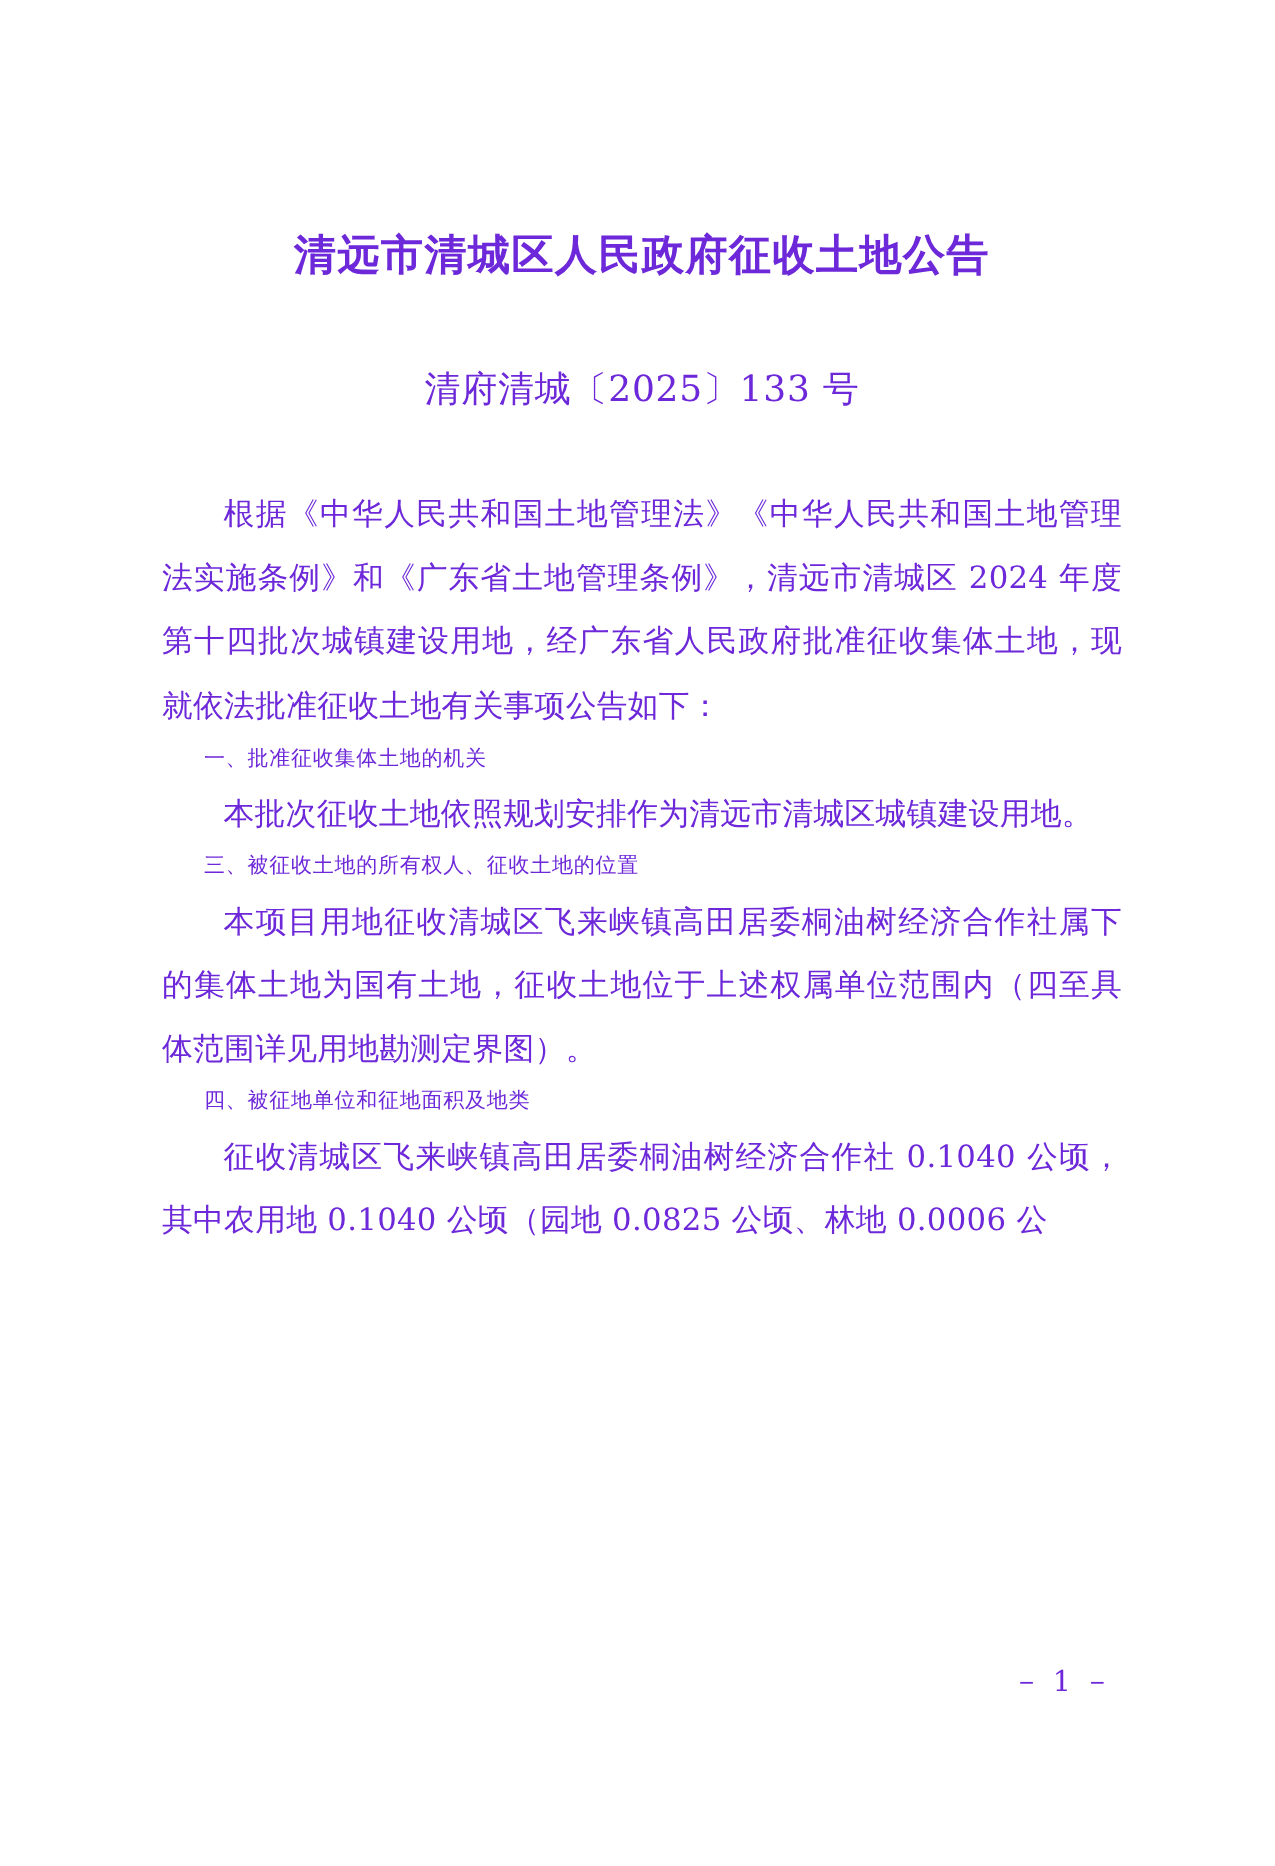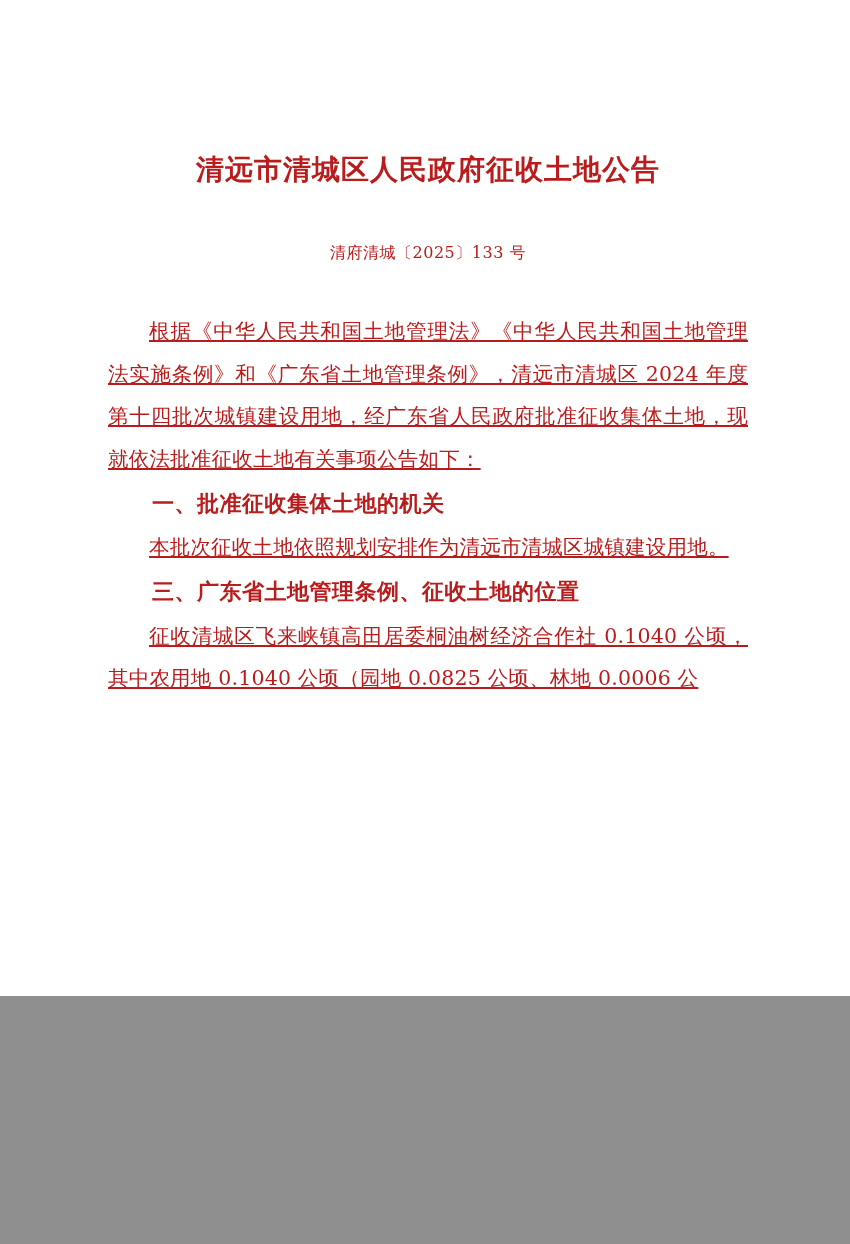--- a/index.html
+++ b/index.html
@@ -2,69 +2,68 @@
 <html><head>
 <meta charset="utf-8">
 <style>
   html, body {
     margin: 0;
     padding: 0;
     background: #8f8f8f;
   }
   .page {
     width: 850px;
-    height: 996px;
+    height: 1244px;
     background: #ffffff;
     position: relative;
     margin: 0 auto;
     overflow: hidden;
     font-family: "DejaVu Serif", "Liberation Serif", serif;
-    color: #b91c1c;
+    color: #6d28d9;
     box-sizing: border-box;
   }
   .content {
     position: absolute;
     left: 108px;
     top: 150px;
     width: 640px;
   }
   .doc-title {
     text-align: center;
     font-size: 28px;
     font-weight: bold;
     letter-spacing: 1px;
     line-height: 1.4;
     margin: 0 0 0 0;
     font-family: "DejaVu Serif", "Liberation Serif", serif;
   }
   .doc-number {
     text-align: center;
-    font-size: 16px;
+    font-size: 24px;
     margin-top: 54px;
     letter-spacing: 0.5px;
   }
   .body-block {
     margin-top: 46px;
   }
   p.para {
     font-size: 20.5px;
     line-height: 2.08;
     margin: 0;
     text-align: justify;
     text-justify: inter-ideograph;
     text-indent: 2em;
     letter-spacing: 0.2px;
-    text-decoration: underline;
   }
   p.heading {
-    font-size: 22px;
+    font-size: 14px;
     line-height: 2.08;
     margin: 0;
     text-indent: 2em;
-    font-weight: bold;
+    font-weight: normal;
     letter-spacing: 0.5px;
   }
   .page-number {
     position: absolute;
     right: 108px;
     top: 1108px;
     font-size: 19px;
     letter-spacing: 1px;
   }
 </style>
@@ -76,21 +75,23 @@
   <div class="content">
 
     <h1 class="doc-title">清远市清城区人民政府征收土地公告</h1>
 
     <div class="doc-number">清府清城〔2025〕133 号</div>
 
     <div class="body-block">
       <p class="para">根据《中华人民共和国土地管理法》《中华人民共和国土地管理法实施条例》和《广东省土地管理条例》，清远市清城区 2024 年度第十四批次城镇建设用地，经广东省人民政府批准征收集体土地，现就依法批准征收土地有关事项公告如下：</p>
       <p class="heading">一、批准征收集体土地的机关</p>
       <p class="para">本批次征收土地依照规划安排作为清远市清城区城镇建设用地。</p>
-      <p class="heading">三、广东省土地管理条例、征收土地的位置</p>
+      <p class="heading">三、被征收土地的所有权人、征收土地的位置</p>
+      <p class="para">本项目用地征收清城区飞来峡镇高田居委桐油树经济合作社属下的集体土地为国有土地，征收土地位于上述权属单位范围内（四至具体范围详见用地勘测定界图）。</p>
+      <p class="heading">四、被征地单位和征地面积及地类</p>
       <p class="para">征收清城区飞来峡镇高田居委桐油树经济合作社 0.1040 公顷，其中农用地 0.1040 公顷（园地 0.0825 公顷、林地 0.0006 公</p>
     </div>
 
   </div>
 
   <div class="page-number">－ 1 －</div>
 
 </div>
 
 </body></html>

